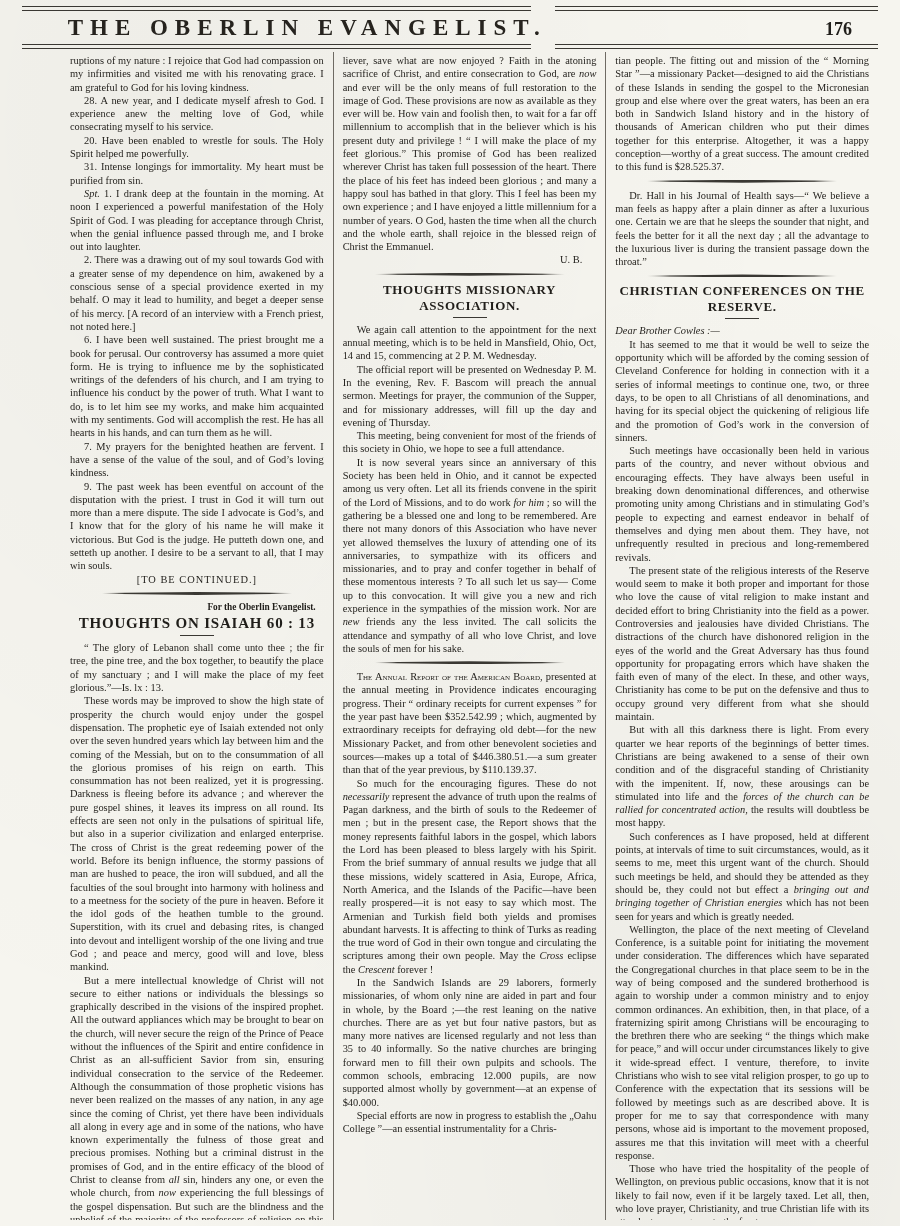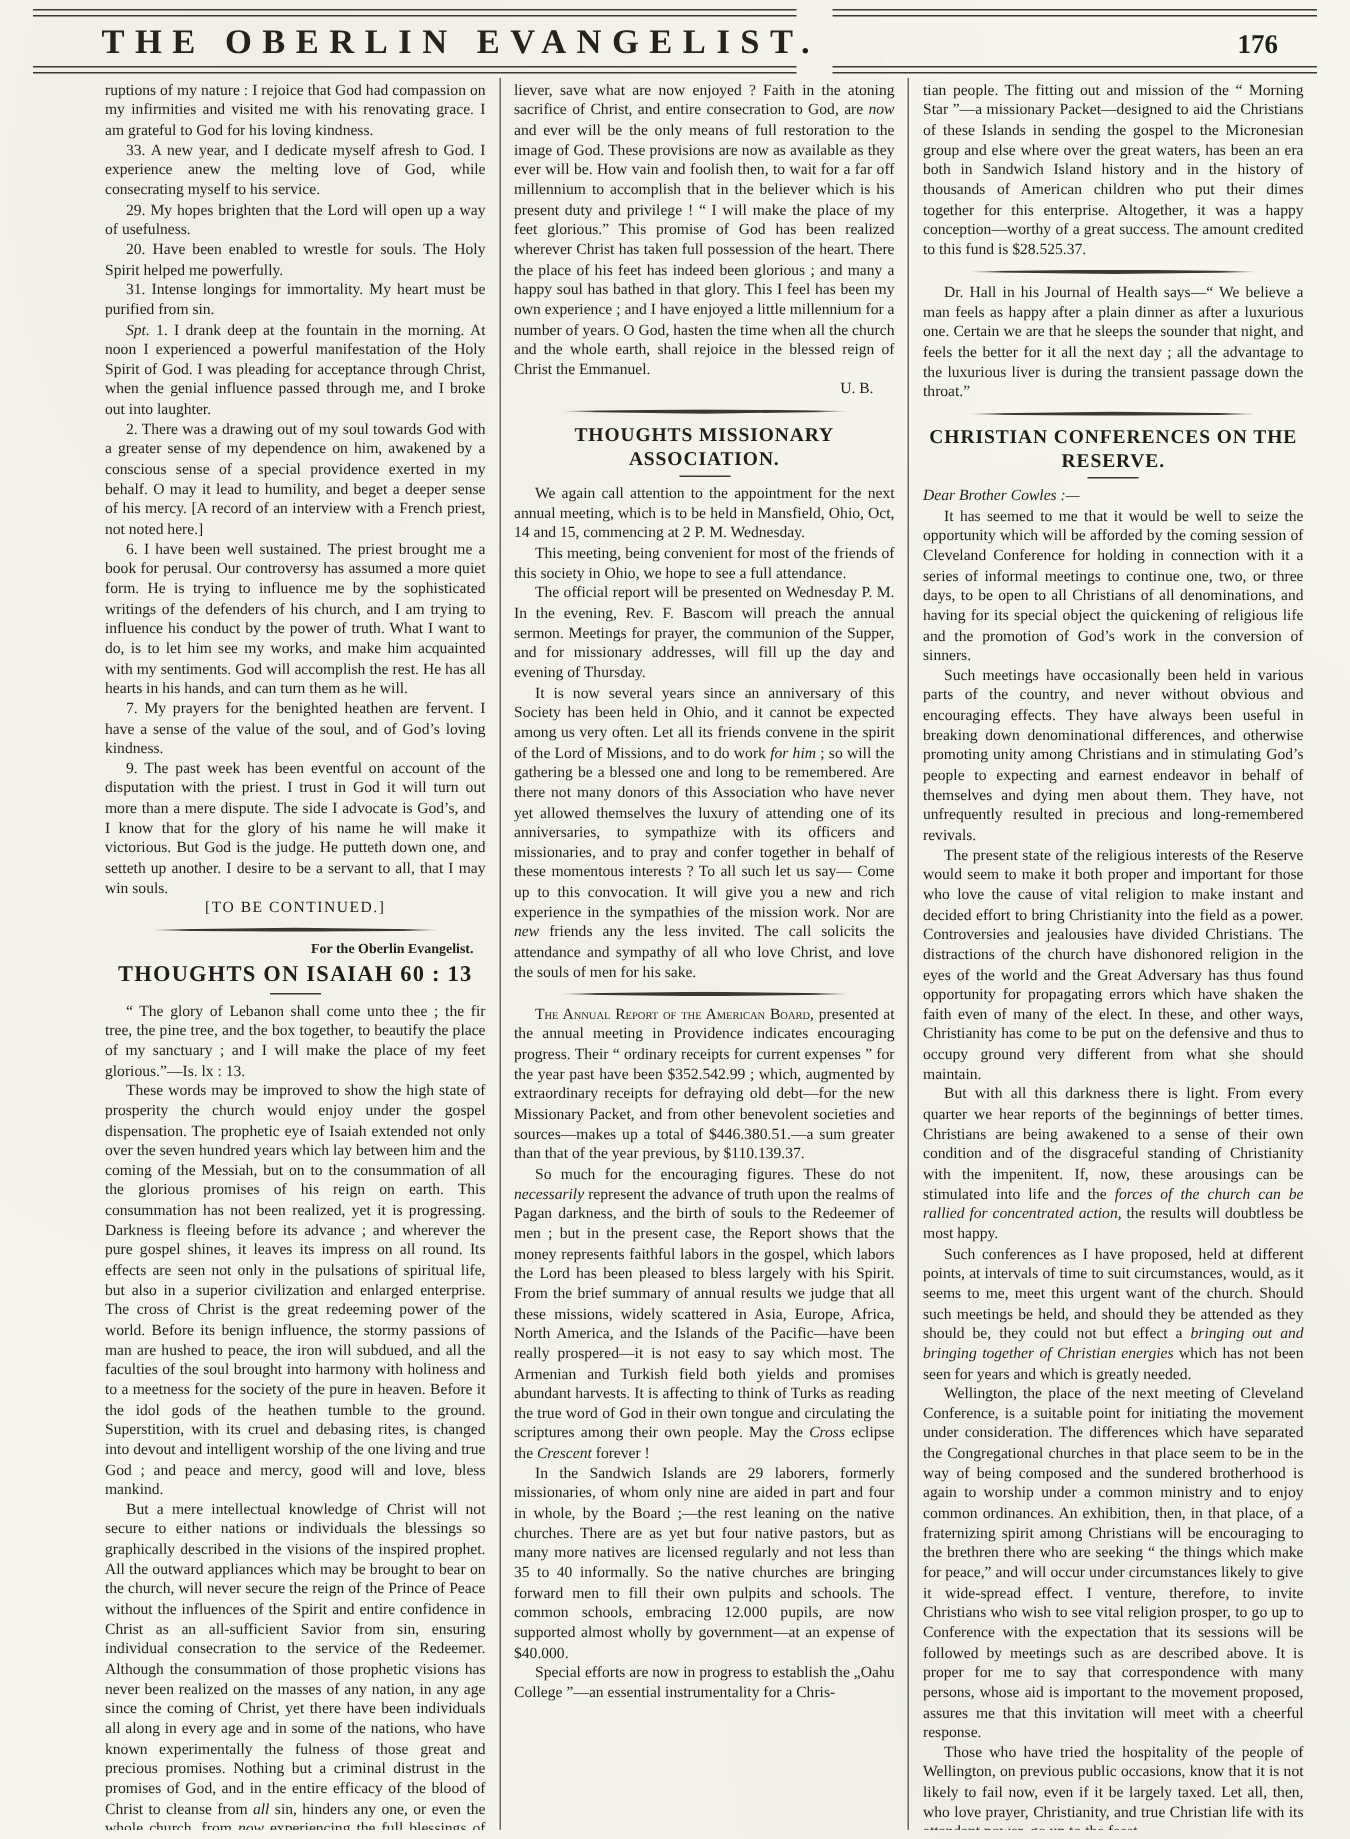--- a/index.html
+++ b/index.html
@@ -74,22 +74,21 @@
       <div class="mast-page">176</div>
     </div>
     <div class="dbl-row">
       <span class="dbl left"></span>
       <span class="dbl right"></span>
     </div>
   </div>
   <div class="cols">
     <div class="col">
         <p class="p-first">ruptions of my nature : I rejoice that God had compassion on my infirmities and visited me with his renovating grace. I am grateful to God for his loving kindness.</p>
-        <p class="p">33. A new year, and I dedicate myself afresh to God. I experience anew the melting love of God, while consecrating myself to his service.</p>
-        <p class="p">29. My hopes brighten that the Lord will open up a way of usefulness.</p>
+        <p class="p">28. A new year, and I dedicate myself afresh to God. I experience anew the melting love of God, while consecrating myself to his service.</p>
         <p class="p">20. Have been enabled to wrestle for souls. The Holy Spirit helped me powerfully.</p>
         <p class="p">31. Intense longings for immortality. My heart must be purified from sin.</p>
         <p class="p"><i>Spt.</i> 1. I drank deep at the fountain in the morning. At noon I experienced a powerful manifestation of the Holy Spirit of God. I was pleading for acceptance through Christ, when the genial influence passed through me, and I broke out into laughter.</p>
         <p class="p">2. There was a drawing out of my soul towards God with a greater sense of my dependence on him, awakened by a conscious sense of a special providence exerted in my behalf. O may it lead to humility, and beget a deeper sense of his mercy. [A record of an interview with a French priest, not noted here.]</p>
         <p class="p">6. I have been well sustained. The priest brought me a book for perusal. Our controversy has assumed a more quiet form. He is trying to influence me by the sophisticated writings of the defenders of his church, and I am trying to influence his conduct by the power of truth. What I want to do, is to let him see my works, and make him acquainted with my sentiments. God will accomplish the rest. He has all hearts in his hands, and can turn them as he will.</p>
         <p class="p">7. My prayers for the benighted heathen are fervent. I have a sense of the value of the soul, and of God’s loving kindness.</p>
         <p class="p">9. The past week has been eventful on account of the disputation with the priest. I trust in God it will turn out more than a mere dispute. The side I advocate is God’s, and I know that for the glory of his name he will make it victorious. But God is the judge. He putteth down one, and setteth up another. I desire to be a servant to all, that I may win souls.</p>
         <p class="center-caps">[<span class="sc">TO BE CONTINUED.</span>]</p>
         <div class="divider"></div>
         <p class="credit">For the Oberlin Evangelist.</p>
@@ -99,22 +98,22 @@
         <p class="p">These words may be improved to show the high state of prosperity the church would enjoy under the gospel dispensation. The prophetic eye of Isaiah extended not only over the seven hundred years which lay between him and the coming of the Messiah, but on to the consummation of all the glorious promises of his reign on earth. This consummation has not been realized, yet it is progressing. Darkness is fleeing before its advance ; and wherever the pure gospel shines, it leaves its impress on all round. Its effects are seen not only in the pulsations of spiritual life, but also in a superior civilization and enlarged enterprise. The cross of Christ is the great redeeming power of the world. Before its benign influence, the stormy passions of man are hushed to peace, the iron will subdued, and all the faculties of the soul brought into harmony with holiness and to a meetness for the society of the pure in heaven. Before it the idol gods of the heathen tumble to the ground. Superstition, with its cruel and debasing rites, is changed into devout and intelligent worship of the one living and true God ; and peace and mercy, good will and love, bless mankind.</p>
         <p class="p">But a mere intellectual knowledge of Christ will not secure to either nations or individuals the blessings so graphically described in the visions of the inspired prophet. All the outward appliances which may be brought to bear on the church, will never secure the reign of the Prince of Peace without the influences of the Spirit and entire confidence in Christ as an all-sufficient Savior from sin, ensuring individual consecration to the service of the Redeemer. Although the consummation of those prophetic visions has never been realized on the masses of any nation, in any age since the coming of Christ, yet there have been individuals all along in every age and in some of the nations, who have known experimentally the fulness of those great and precious promises. Nothing but a criminal distrust in the promises of God, and in the entire efficacy of the blood of Christ to cleanse from <i>all</i> sin, hinders any one, or even the whole church, from <i>now</i> experiencing the full blessings of the gospel dispensation. But such are the blindness and the unbelief of the majority of the professors of religion on this all important subject, that those few who have professed to enjoy that happy state, have been branded as fanatics and heretics. How lamentable that this is the fact ! What other provisions will ever be made for the sanctification of the be-</p>
       </div>
     <div class="col">
         <p class="p-first">liever, save what are now enjoyed ? Faith in the atoning sacrifice of Christ, and entire consecration to God, are <i>now</i> and ever will be the only means of full restoration to the image of God. These provisions are now as available as they ever will be. How vain and foolish then, to wait for a far off millennium to accomplish that in the believer which is his present duty and privilege ! “ I will make the place of my feet glorious.” This promise of God has been realized wherever Christ has taken full possession of the heart. There the place of his feet has indeed been glorious ; and many a happy soul has bathed in that glory. This I feel has been my own experience ; and I have enjoyed a little millennium for a number of years. O God, hasten the time when all the church and the whole earth, shall rejoice in the blessed reign of Christ the Emmanuel.</p>
         <p class="sig-right">U. B.</p>
         <div class="divider"></div>
         <h2 class="heading">THOUGHTS MISSIONARY ASSOCIATION.</h2>
         <div class="shortrule"></div>
         <p class="p">We again call attention to the appointment for the next annual meeting, which is to be held in Mansfield, Ohio, Oct, 14 and 15, commencing at 2 P. M. Wednesday.</p>
+        <p class="p">The official report will be presented on Wednesday P. M. In the evening, Rev. F. Bascom will preach the annual sermon. Meetings for prayer, the communion of the Supper, and for missionary addresses, will fill up the day and evening of Thursday.</p>
         <p class="p">This meeting, being convenient for most of the friends of this society in Ohio, we hope to see a full attendance.</p>
-        <p class="p">The official report will be presented on Wednesday P. M. In the evening, Rev. F. Bascom will preach the annual sermon. Meetings for prayer, the communion of the Supper, and for missionary addresses, will fill up the day and evening of Thursday.</p>
         <p class="p">It is now several years since an anniversary of this Society has been held in Ohio, and it cannot be expected among us very often. Let all its friends convene in the spirit of the Lord of Missions, and to do work <i>for him</i> ; so will the gathering be a blessed one and long to be remembered. Are there not many donors of this Association who have never yet allowed themselves the luxury of attending one of its anniversaries, to sympathize with its officers and missionaries, and to pray and confer together in behalf of these momentous interests ? To all such let us say— Come up to this convocation. It will give you a new and rich experience in the sympathies of the mission work. Nor are <i>new</i> friends any the less invited. The call solicits the attendance and sympathy of all who love Christ, and love the souls of men for his sake.</p>
         <div class="divider"></div>
         <p class="p"><span class="sc">The Annual Report of the American Board</span>, presented at the annual meeting in Providence indicates encouraging progress. Their “ ordinary receipts for current expenses ” for the year past have been $352.542.99 ; which, augmented by extraordinary receipts for defraying old debt—for the new Missionary Packet, and from other benevolent societies and sources—makes up a total of $446.380.51.—a sum greater than that of the year previous, by $110.139.37.</p>
         <p class="p">So much for the encouraging figures. These do not <i>necessarily</i> represent the advance of truth upon the realms of Pagan darkness, and the birth of souls to the Redeemer of men ; but in the present case, the Report shows that the money represents faithful labors in the gospel, which labors the Lord has been pleased to bless largely with his Spirit. From the brief summary of annual results we judge that all these missions, widely scattered in Asia, Europe, Africa, North America, and the Islands of the Pacific—have been really prospered—it is not easy to say which most. The Armenian and Turkish field both yields and promises abundant harvests. It is affecting to think of Turks as reading the true word of God in their own tongue and circulating the scriptures among their own people. May the <i>Cross</i> eclipse the <i>Crescent</i> forever !</p>
         <p class="p">In the Sandwich Islands are 29 laborers, formerly missionaries, of whom only nine are aided in part and four in whole, by the Board ;—the rest leaning on the native churches. There are as yet but four native pastors, but as many more natives are licensed regularly and not less than 35 to 40 informally. So the native churches are bringing forward men to fill their own pulpits and schools. The common schools, embracing 12.000 pupils, are now supported almost wholly by government—at an expense of $40.000.</p>
         <p class="p">Special efforts are now in progress to establish the „Oahu College ”—an essential instrumentality for a Chris-</p>
       </div>
     <div class="col">
         <p class="p-first">tian people. The fitting out and mission of the “ Morning Star ”—a missionary Packet—designed to aid the Christians of these Islands in sending the gospel to the Micronesian group and else where over the great waters, has been an era both in Sandwich Island history and in the history of thousands of American children who put their dimes together for this enterprise. Altogether, it was a happy conception—worthy of a great success. The amount credited to this fund is $28.525.37.</p>
         <div class="divider"></div>

